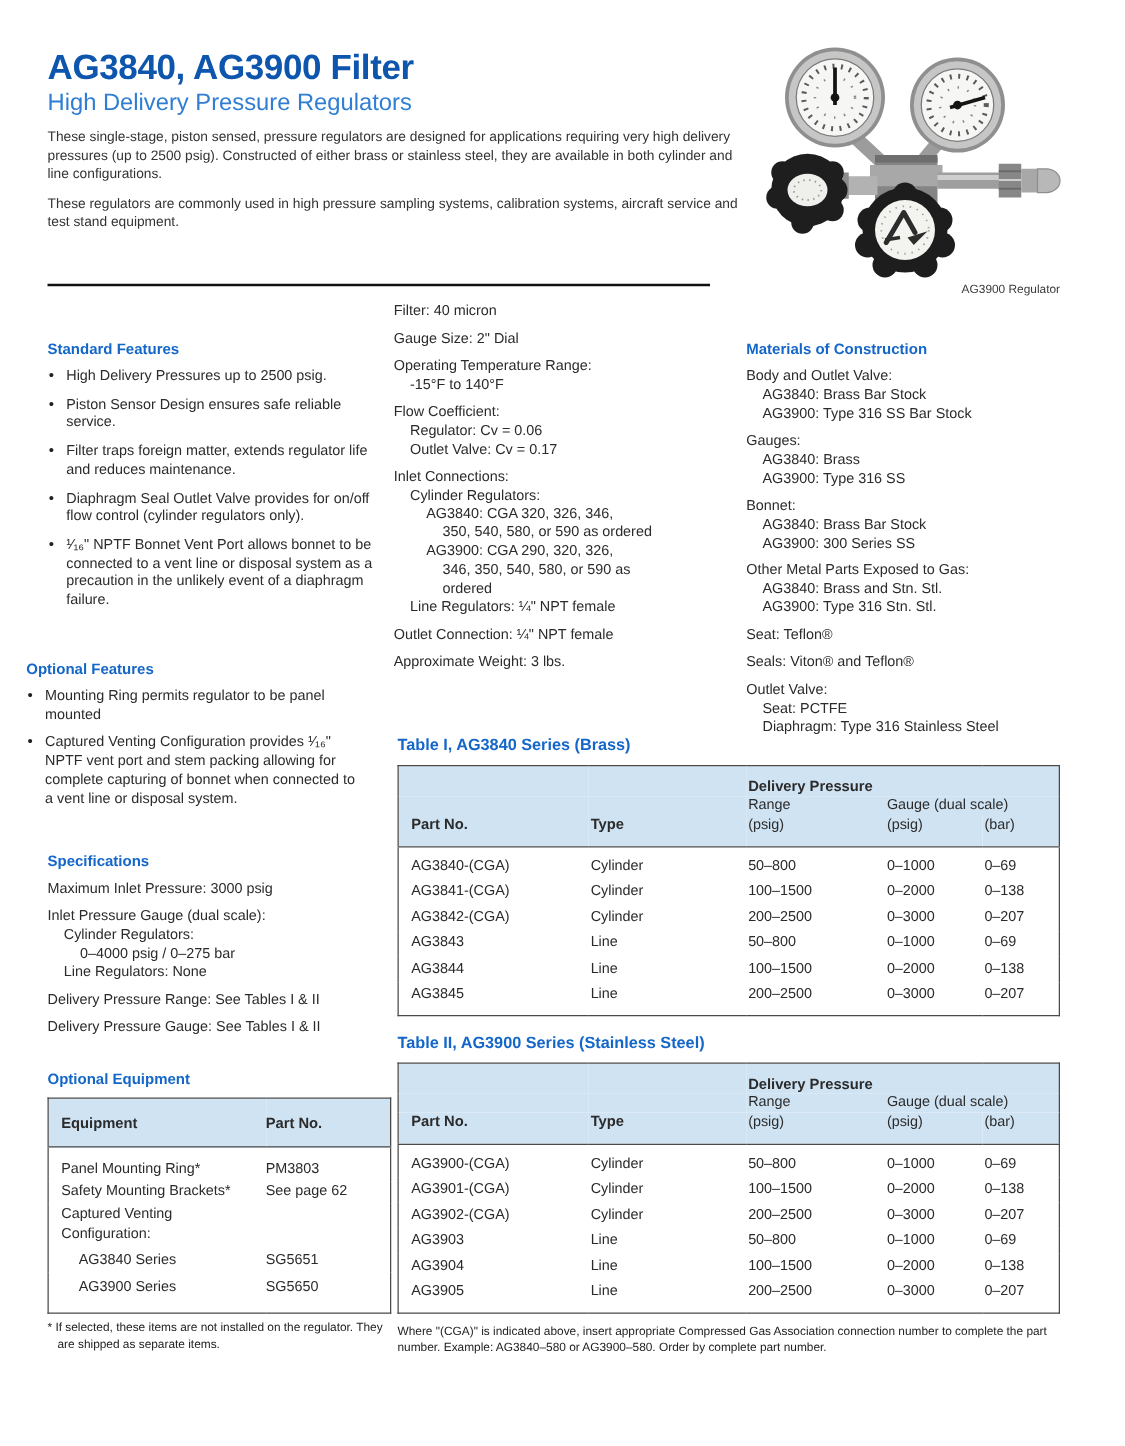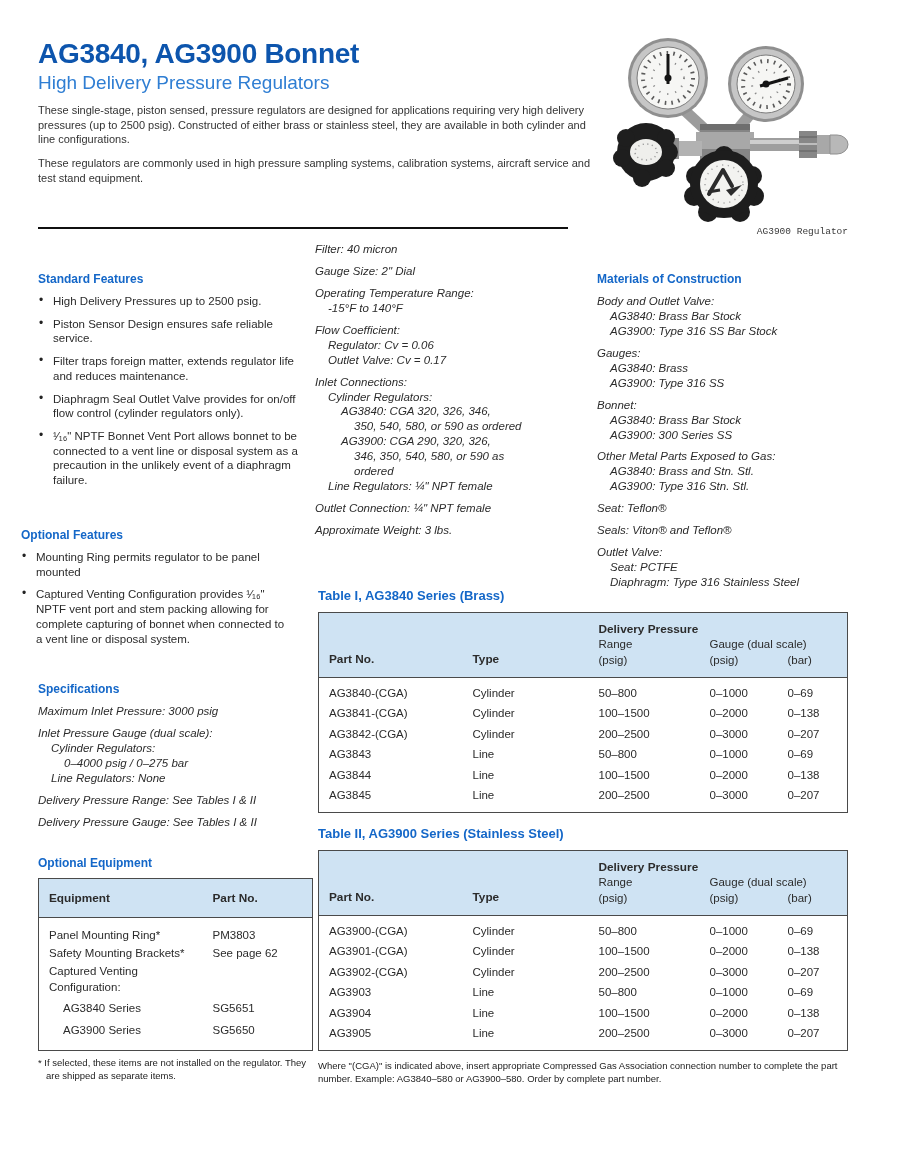--- a/index.html
+++ b/index.html
@@ -13,41 +13,41 @@
     font-family:"Liberation Sans",sans-serif;color:var(--ink);
     margin:0 auto;overflow:hidden;
   }
   
   .title-block{position:absolute;left:38px;top:38px;width:556px;}
   .title-block h1{font-size:28px;font-weight:bold;color:var(--title-blue);letter-spacing:-0.3px;}
   .title-block h2{font-size:19px;font-weight:normal;color:var(--subtitle-blue);margin-top:2px;}
   .title-block p{font-size:11px;line-height:1.33;margin-top:9px;color:#333;}
   .product-figure{position:absolute;left:596px;top:28px;width:258px;height:198px;}
   .fig-caption{position:absolute;left:600px;top:226px;width:248px;text-align:right;
-    font-size:9.5px;color:#3a3a3a;font-family:Liberation Mono, monospace;}
+    font-size:9.5px;color:#3a3a3a;}
   .divider{position:absolute;left:38px;top:227px;width:530px;height:2px;background:#101010;}
   
   section{position:absolute;}
   h3.sec{font-size:12px;font-weight:bold;color:var(--heading-blue);margin-bottom:8px;margin-top:32px;}
   h3.tbl-title{font-size:13px;font-weight:bold;color:var(--heading-blue);margin-bottom:9px;}
   #std-features{left:38px;top:240px;width:272px;}
   #opt-features{left:21px;top:496px;width:272px;}
   #specs{left:38px;top:650px;width:272px;}
   #opt-equip{left:38px;top:824px;width:274px;}
   #mid-col{left:315px;top:242px;width:286px;}
   #materials{left:597px;top:240px;width:278px;}
   #table1-block{left:318px;top:588px;width:529px;}
   #table2-block{left:318px;top:826px;width:529px;}
   
   ul.feat{list-style:none;font-size:11.5px;line-height:1.28;}
   ul.feat li{position:relative;padding-left:15px;margin-bottom:8px;}
   ul.feat li::before{content:"•";position:absolute;left:1px;top:-1px;font-size:12px;color:#222;}
   
   .lines{font-size:11.5px;line-height:1.3;}
-  .ln{white-space:pre-wrap;font-style:italic;}
+  .ln{white-space:pre-wrap;}
   .ln.i1{padding-left:13px;}
   .ln.i2{padding-left:26px;}
   .ln.i3{padding-left:39px;}
   .ln.g{margin-top:7px;}
   
   table.dtable{width:529px;border-collapse:collapse;table-layout:fixed;
     border:1.5px solid var(--border-dark);font-size:11.5px;}
   table.dtable thead th{background:var(--thead-bg);text-align:left;font-weight:normal;
     vertical-align:bottom;padding:0 0 0 2px;line-height:1.3;}
   table.dtable thead tr.r1 th{padding-top:9px;font-weight:bold;font-size:11.8px;}
@@ -71,21 +71,21 @@
   .footnote{font-size:9.5px;line-height:1.35;color:#222;margin-top:6px;
     padding-left:8px;text-indent:-8px;}
   .footnote2{font-size:9.5px;line-height:1.4;color:#222;margin-top:8px;}
 </style>
 </head>
 <body>
 
 <div class="page">
 
   <div class="title-block">
-    <h1>AG3840, AG3900 Bonnet</h1>
+    <h1>AG3840, AG3900 Filter</h1>
     <h2>High Delivery Pressure Regulators</h2>
     <p>These single-stage, piston sensed, pressure regulators are designed for applications requiring very high delivery pressures (up to 2500 psig). Constructed of either brass or stainless steel, they are available in both cylinder and line configurations.</p>
     <p>These regulators are commonly used in high pressure sampling systems, calibration systems, aircraft service and test stand equipment.</p>
   </div>
 
   <svg class="product-figure" viewBox="0 0 258 198" aria-hidden="true">
 
     <line x1="86" y1="80" x2="114" y2="106" stroke="#9c9c9c" stroke-width="11"></line>
     <line x1="156" y1="84" x2="138" y2="106" stroke="#9c9c9c" stroke-width="11"></line>
 

